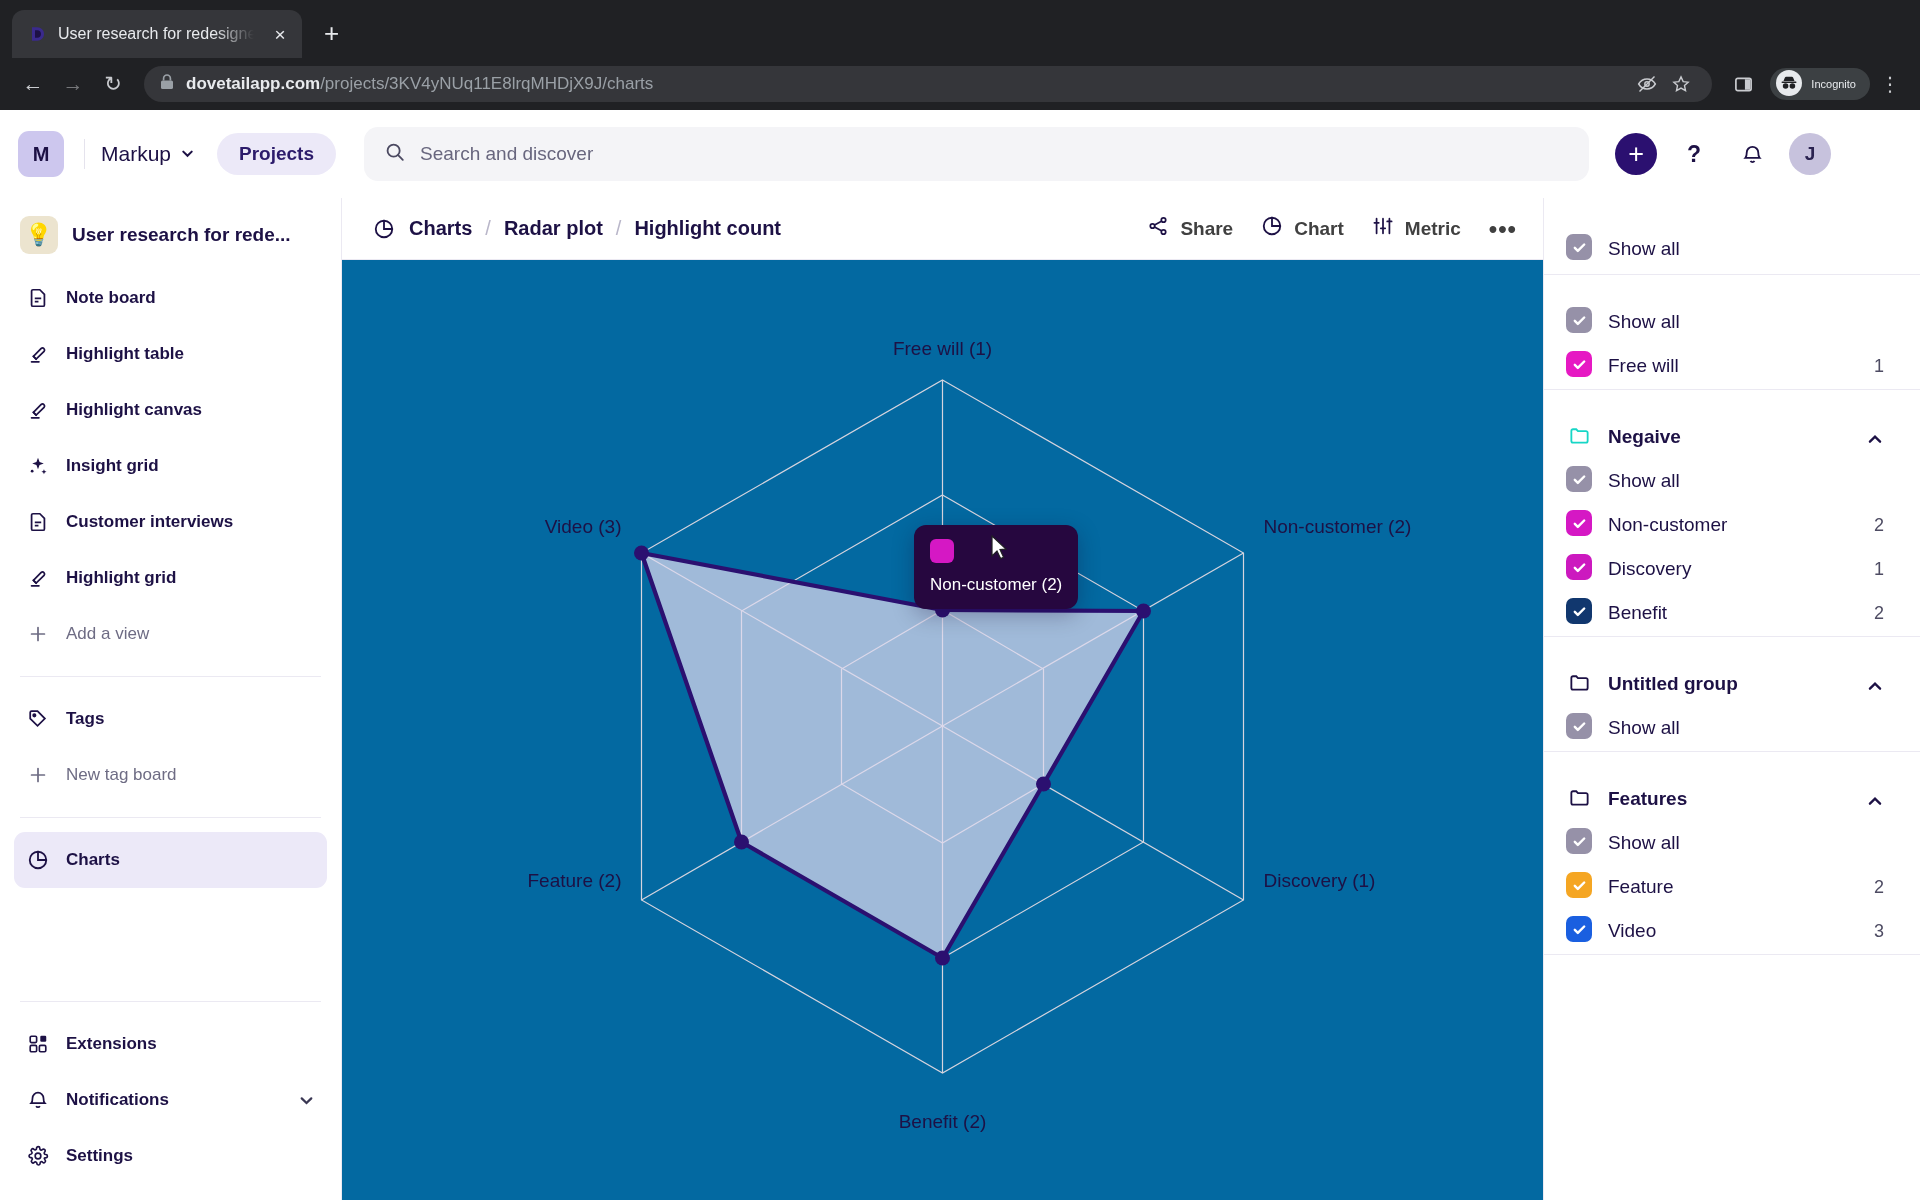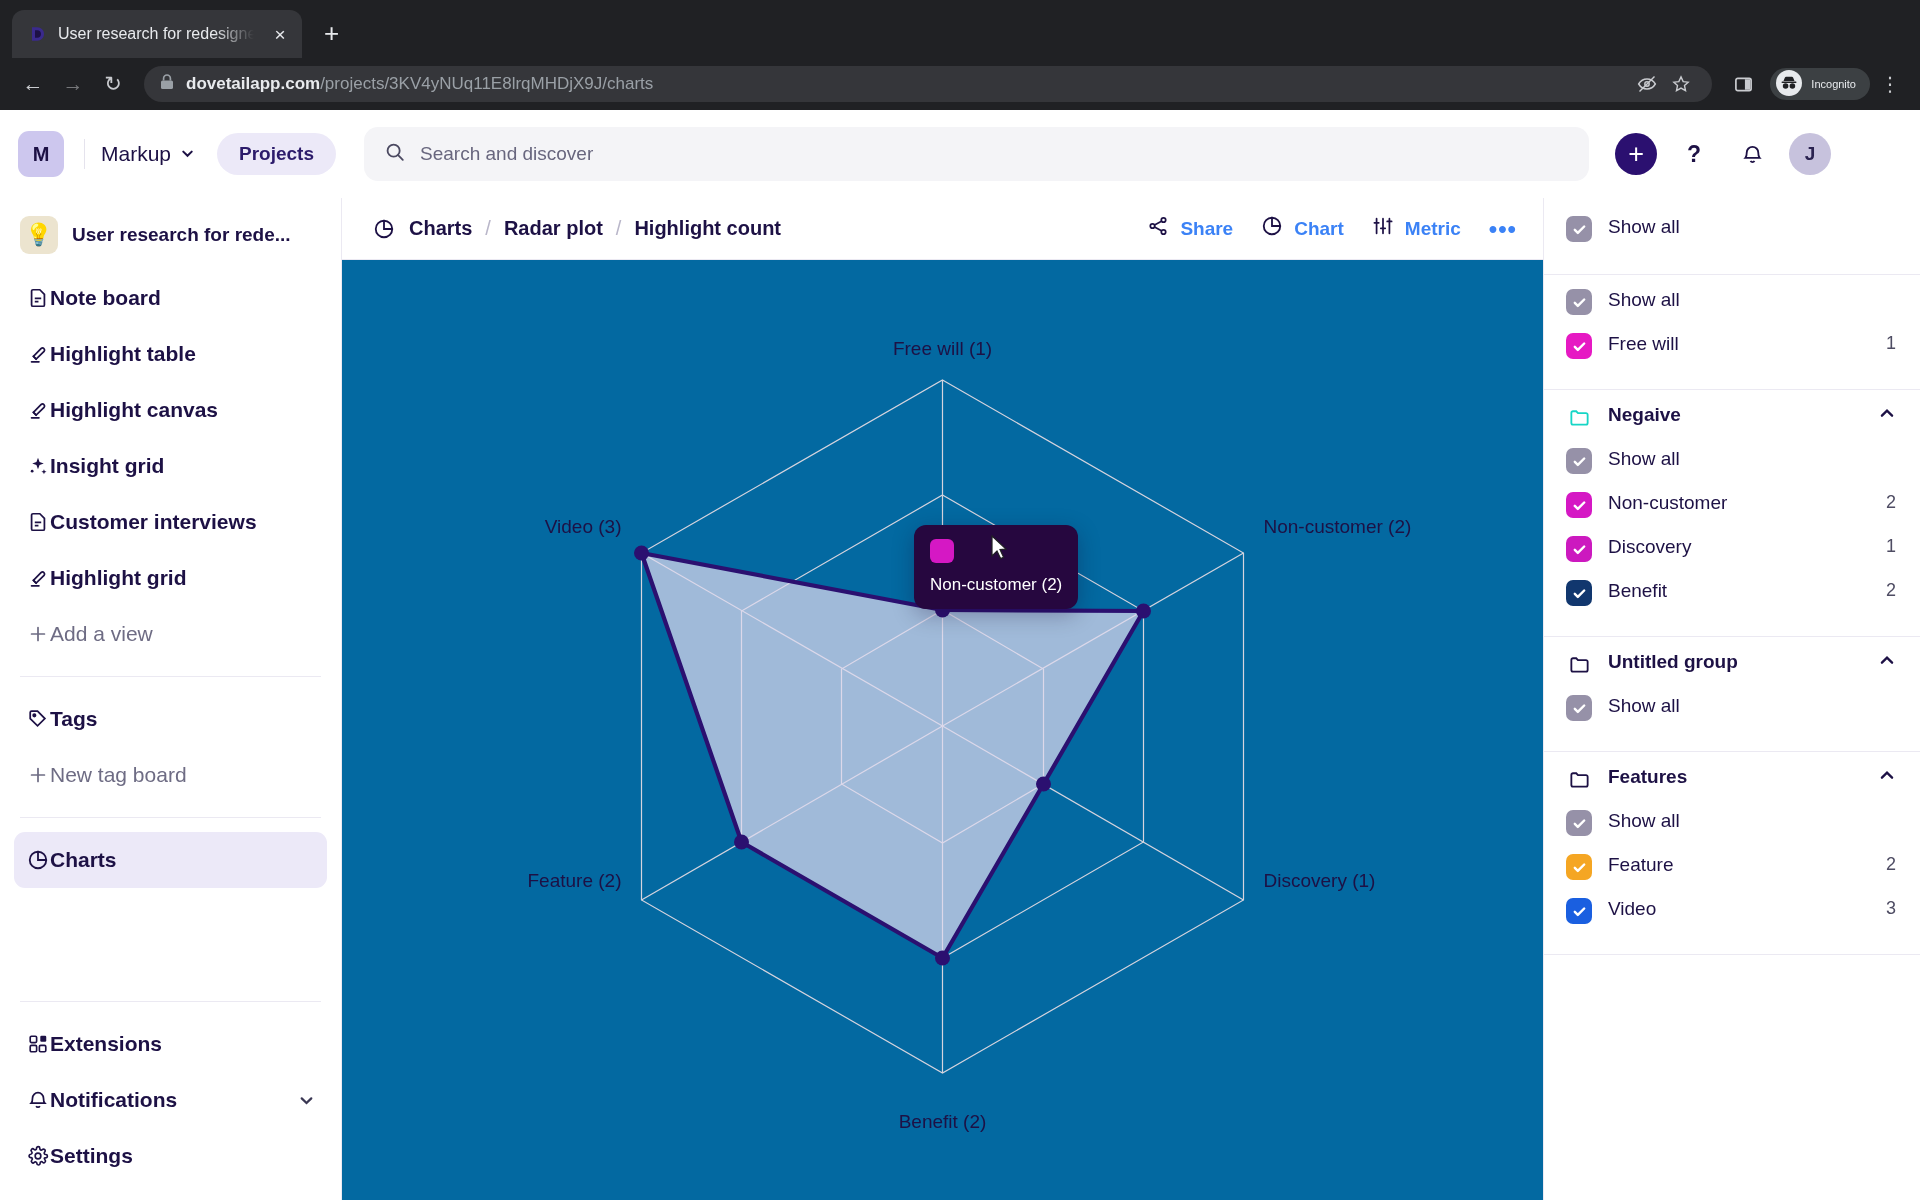--- a/index.html
+++ b/index.html
@@ -80,53 +80,53 @@
   
   .body-wrap { display:flex; height: 1002px; }
 
   
   .sidebar { width: 342px; flex:0 0 342px; border-right:1px solid #ebe9f2; padding: 10px 14px 0 14px; display:flex; flex-direction:column;}
   .proj-head { display:flex; align-items:center; gap:14px; padding: 8px 8px 8px 6px; cursor:pointer;}
   .proj-icon { width:38px;height:38px;border-radius:9px;background:#ece4cf;display:flex;align-items:center;justify-content:center;font-size:22px;}
   .proj-title { font-size:19px; font-weight:700; color:#1d1145; white-space:nowrap; overflow:hidden;}
   .nav-list { margin-top: 8px; }
   .nav-item {
-    display:flex; align-items:center; height:56px; padding: 0 12px; border-radius:11px;
-    color:#1d1145; font-size:21px; font-weight:700; cursor:pointer;
+    display:flex; align-items:center; gap:16px; height:56px; padding: 0 12px; border-radius:11px;
+    color:#1d1145; font-size:17px; font-weight:700; cursor:pointer;
   }
   .nav-item.muted { color:#6e6c84; font-weight:400; }
   .nav-item.active { background:#ece9f8; }
   .nav-ico { width:24px;height:24px;flex:0 0 24px;display:flex;align-items:center;justify-content:center;}
   .sb-sep { height:1px; background:#ebe9f2; margin: 14px 6px; }
   .sb-bottom { margin-top:auto; padding-bottom: 16px; }
   .chev-right { margin-left:auto; display:flex; }
 
   
   .main { flex:1; display:flex; flex-direction:column; min-width:0; }
   .crumb-bar { height: 62px; display:flex; align-items:center; padding: 0 26px 0 30px; border-bottom:1px solid #ebe9f2;}
   .crumbs { display:flex; align-items:center; gap:13px; font-size:20px; font-weight:700; color:#1d1145;}
   .crumb { cursor:pointer; }
   .crumb-sep { color:#b9b6c9; font-weight:400; font-size:20px;}
   .crumb-actions { margin-left:auto; display:flex; align-items:center; gap:28px; }
-  .act { display:flex; align-items:center; gap:11px; color:#3b82f6; font-size:19px; font-weight:700; cursor:pointer;}
+  .act { display:flex; align-items:center; gap:11px; color:#404040; font-size:19px; font-weight:700; cursor:pointer;}
   .chart-region { flex:1; position:relative; background:#0369a1; }
   .radar-svg { position:absolute; inset:0; width:100%; height:100%; }
   .axis-label { font-family:"Liberation Sans", sans-serif; font-size:19px; fill:#1d1145; }
 
   .tooltip {
     position:absolute; background:#26073f; border-radius:12px; padding: 14px 16px 14px 16px;
     box-shadow: 0 6px 22px rgba(20,5,40,.28); min-width: 160px;
   }
   .tt-swatch { width:24px;height:24px;border-radius:6px;background:#d518c4; }
   .tt-label { color:#ffffff; font-size:17px; margin-top:12px; white-space:nowrap;}
   .cursor-arrow { position:absolute; width:20px; height:28px; pointer-events:none; }
 
   
   .rpanel { width: 377px; flex:0 0 377px; border-left:1px solid #ebe9f2; overflow:hidden; }
-  .rp-row { display:flex; align-items:flex-start; gap:16px; height:44px; padding: 0 24px 0 22px; cursor:pointer;}
+  .rp-row { display:flex; align-items:flex-end; gap:16px; height:44px; padding: 0 36px 0 22px; cursor:pointer;}
   .rp-sec { padding: 14px 0 12px 0; border-bottom:1px solid #ebe9f2;}
   .rp-sec.first { padding: 18px 0 14px 0; }
   .cbox { width:26px;height:26px;border-radius:7px;flex:0 0 26px;display:flex;align-items:center;justify-content:center;}
   .cbox svg { width:15px;height:15px;}
   .rp-label { font-size:19px; color:#1d1145; }
   .rp-label.bold { font-weight:700; }
   .rp-count { margin-left:auto; font-size:18px; color:#4e4c63; }
   .rp-chev { margin-left:auto; display:flex; }
   .folder-ico { width:26px;height:26px;flex:0 0 26px;display:flex;align-items:center;justify-content:center;}
 </style>

